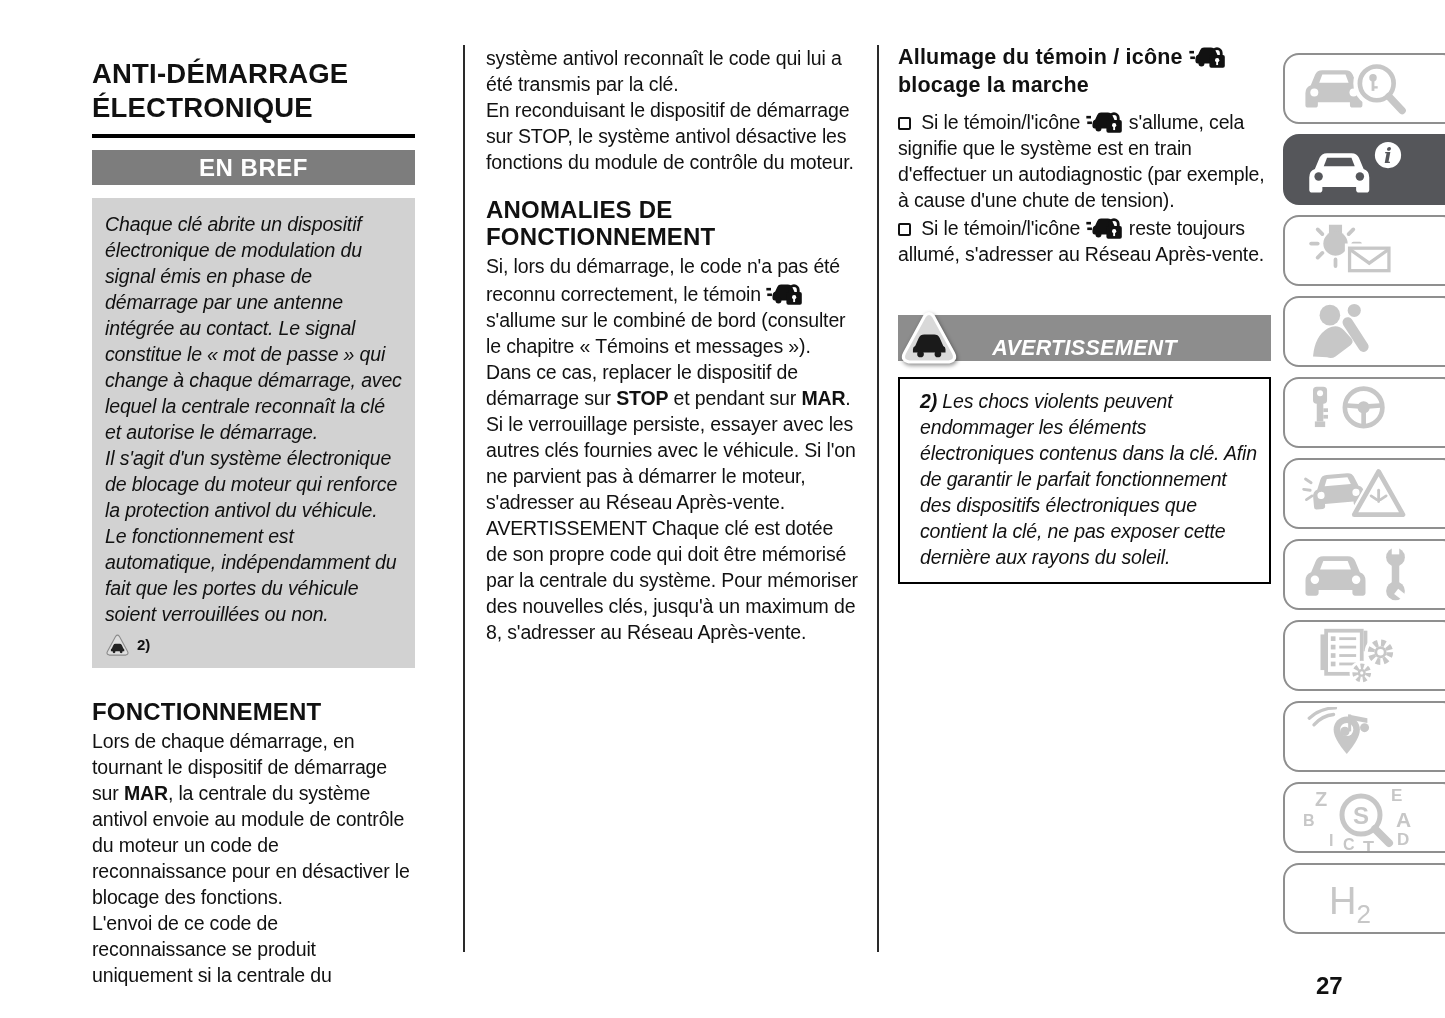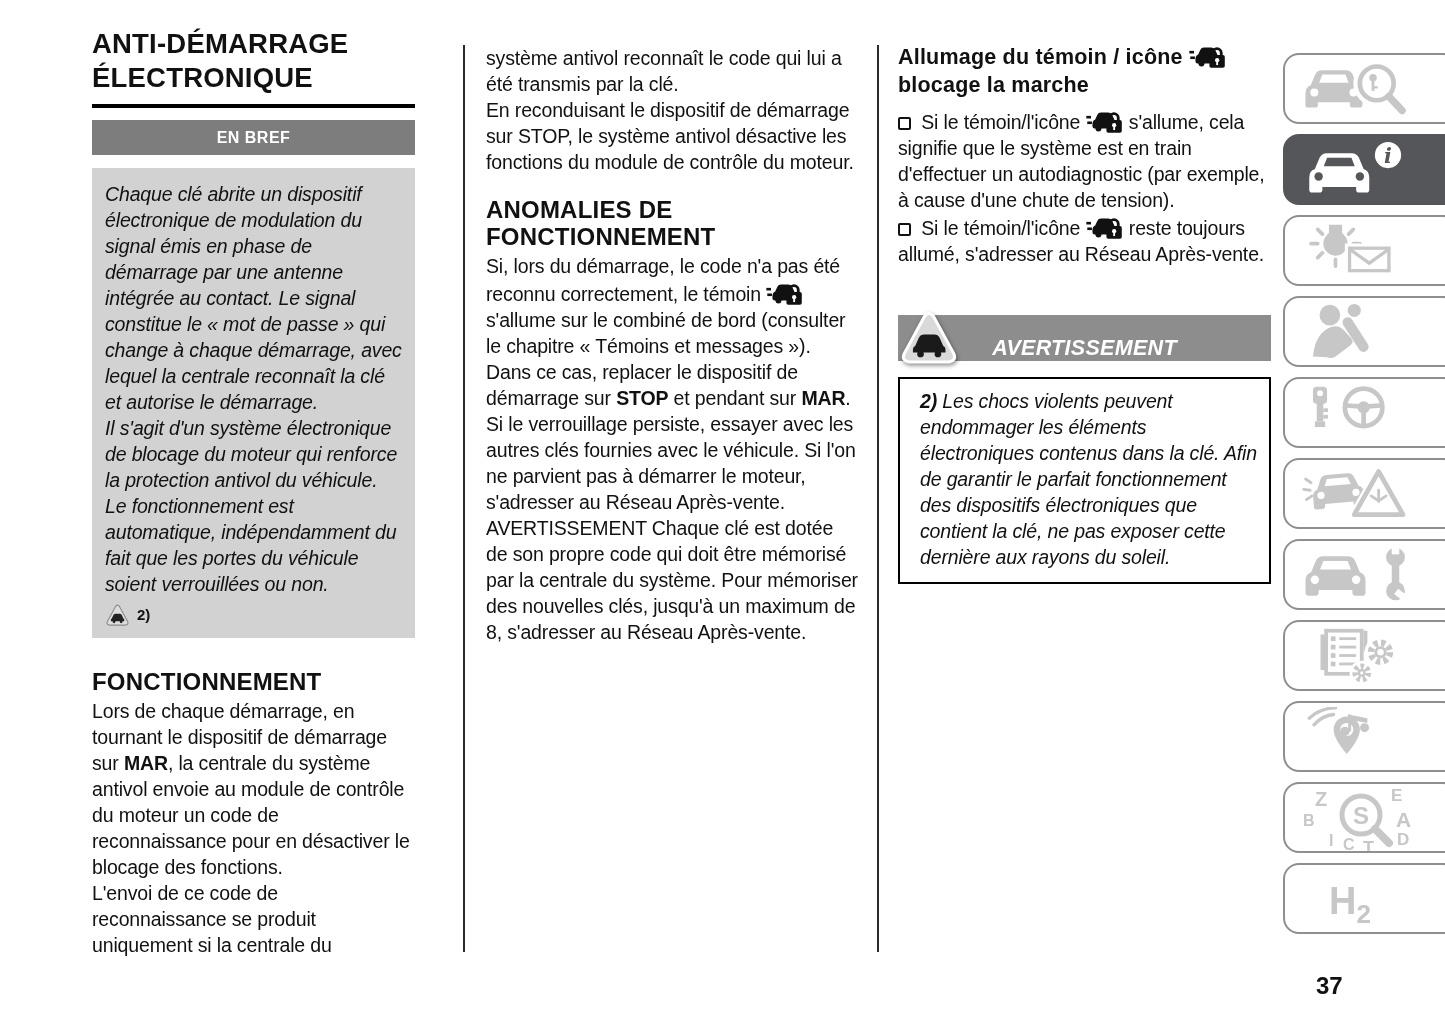--- a/index.html
+++ b/index.html
@@ -8,24 +8,24 @@
     --sidebar_icon:#c7c7c7; --sidebar_border:#8f8f8f; --divider:#2a2a2a; --page_bg:#fff;
   }
   *{margin:0;padding:0;box-sizing:border-box;}
   html,body{width:1445px;height:1018px;overflow:hidden;}
   body{position:relative;background:var(--page_bg);font-family:"Liberation Sans",sans-serif;color:var(--text);}
   .col{position:absolute;}
   .body-txt{font-size:19.5px;line-height:26px;letter-spacing:-0.15px;}
   .body-txt p{margin:0;}
   strong{font-weight:700;}
   
-  #col1{left:68px;top:27px;width:347px;padding-left:24px;}
+  #col1{left:68px;top:57px;width:347px;padding-left:24px;}
   .page-title{font-size:27.5px;line-height:34px;font-weight:700;letter-spacing:.2px;padding-bottom:9px;border-bottom:4px solid #000;}
   .enbref{margin-top:12px;height:35px;background:var(--en_bref_bg);color:var(--en_bref_text);
-    font-weight:700;font-size:16px;display:flex;align-items:center;justify-content:center;letter-spacing:.5px;}
+    font-weight:700;font-size:24px;display:flex;align-items:center;justify-content:center;letter-spacing:.5px;}
   .summary{margin-top:13px;background:var(--summary_bg);padding:13px 13px 10px 13px;font-style:italic;}
   .summary p{margin:0;}
   .ref-row{margin-top:5px;display:flex;align-items:center;font-style:normal;}
   .ref-row b{font-size:15px;margin-left:7px;}
   .sec-head{font-weight:700;font-size:24px;letter-spacing:.2px;line-height:27px;}
   #col1 .sec-head{margin-top:30px;margin-bottom:3px;}
   
   #col2{left:486px;top:45px;width:372px;}
   #col2 .sec-head{margin-top:21px;margin-bottom:3px;}
   .gap-warn{margin-top:36px;}
@@ -43,21 +43,21 @@
   
   #sidebar{position:absolute;left:1283px;top:53px;width:176px;display:flex;flex-direction:column;gap:10px;}
   .sb{width:176px;height:71px;background:#fff;border:2.5px solid var(--sidebar_border);border-radius:16px;
     display:flex;align-items:center;color:var(--sidebar_icon);--bg:#fff;overflow:hidden;}
   .sb.active{background:var(--sidebar_active_bg);border-color:var(--sidebar_active_bg);color:#fff;--bg:var(--sidebar_active_bg);}
   .sb-icon{margin-left:14px;flex:none;}
   .info-i{font-family:"DejaVu Serif",serif;font-style:italic;font-weight:700;font-size:22px;}
   .idx{position:relative;width:122px;height:62px;margin-left:14px;}
   .idx .ltr{position:absolute;font-weight:700;color:currentColor;line-height:1;}
   .idx svg{position:absolute;left:0;top:0;}
-  .h2wrap{margin-left:44px;font-weight:700;color:currentColor;margin-top:12px;}
+  .h2wrap{margin-left:44px;font-weight:400;color:currentColor;margin-top:12px;}
   .h2wrap .main{font-size:38px;}
   .h2wrap .sub{font-size:26px;vertical-align:-9px;}
   
   .imm{width:38px;height:28px;vertical-align:-6px;display:inline-block;}
   .page-num{position:absolute;left:1316px;top:972px;font-size:24px;font-weight:700;}
 </style>
 </head>
 <body>
 
 <div id="col1" class="col">
@@ -340,13 +340,13 @@
   </div>
 
   <div class="sb">
     <div class="h2wrap">
       <span class="main">H</span><span class="sub">2</span>
     </div>
   </div>
 
 </div>
 
-<div class="page-num">37</div>
+<div class="page-num">27</div>
 
 </body></html>

